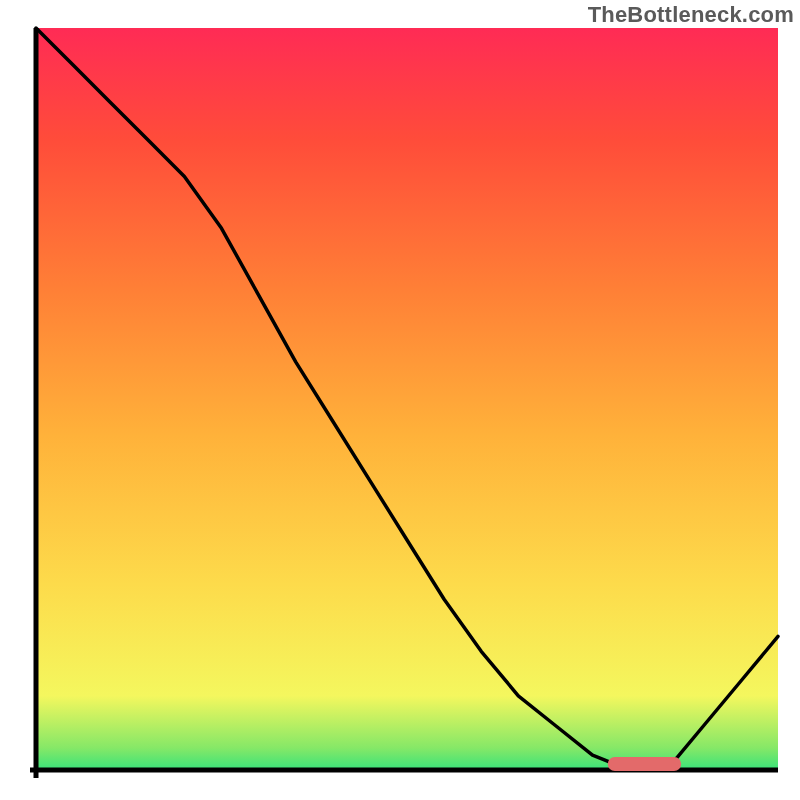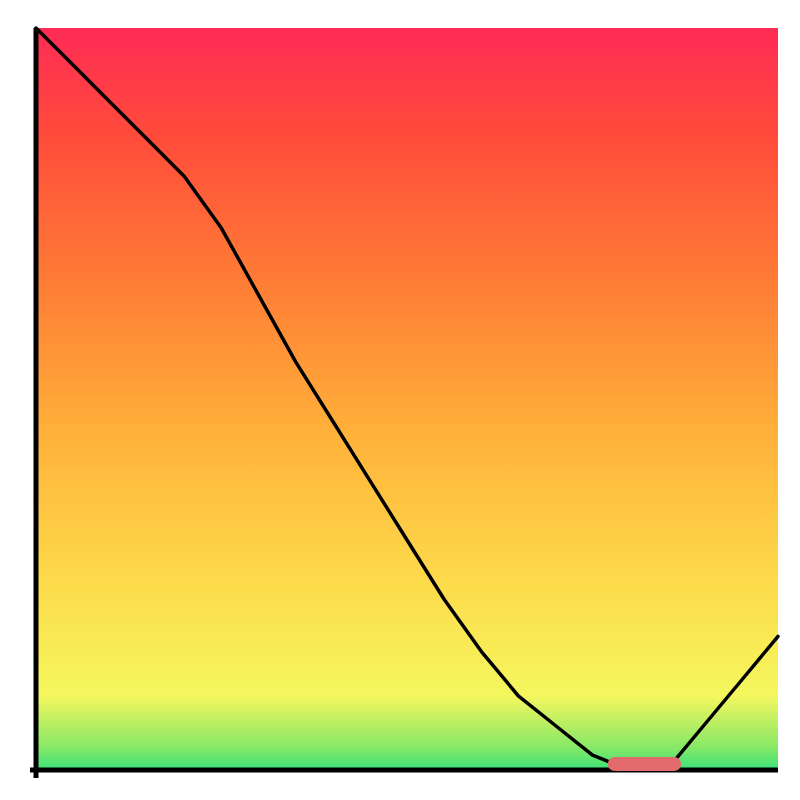--- a/index.html
+++ b/index.html
@@ -25,20 +25,21 @@
     letter-spacing: 0.2px;
   }
   svg {
     display: block;
   }
 </style>
 </head>
 <body>
 
 <div class="container">
+  <div class="watermark">TheBottleneck.com</div>
 
   <svg width="800" height="800" viewBox="0 0 800 800">
     <defs>
       <linearGradient id="bgGrad" x1="0" y1="1" x2="0" y2="0">
         <stop id="g0" offset="0%" stop-color="#39e27a"></stop>
         <stop id="g1" offset="3%" stop-color="#86e867"></stop>
         <stop id="g2" offset="10%" stop-color="#f4f75e"></stop>
         <stop id="g3" offset="25%" stop-color="#fddb4b"></stop>
         <stop id="g4" offset="45%" stop-color="#ffb23a"></stop>
         <stop id="g5" offset="65%" stop-color="#ff7f36"></stop>

